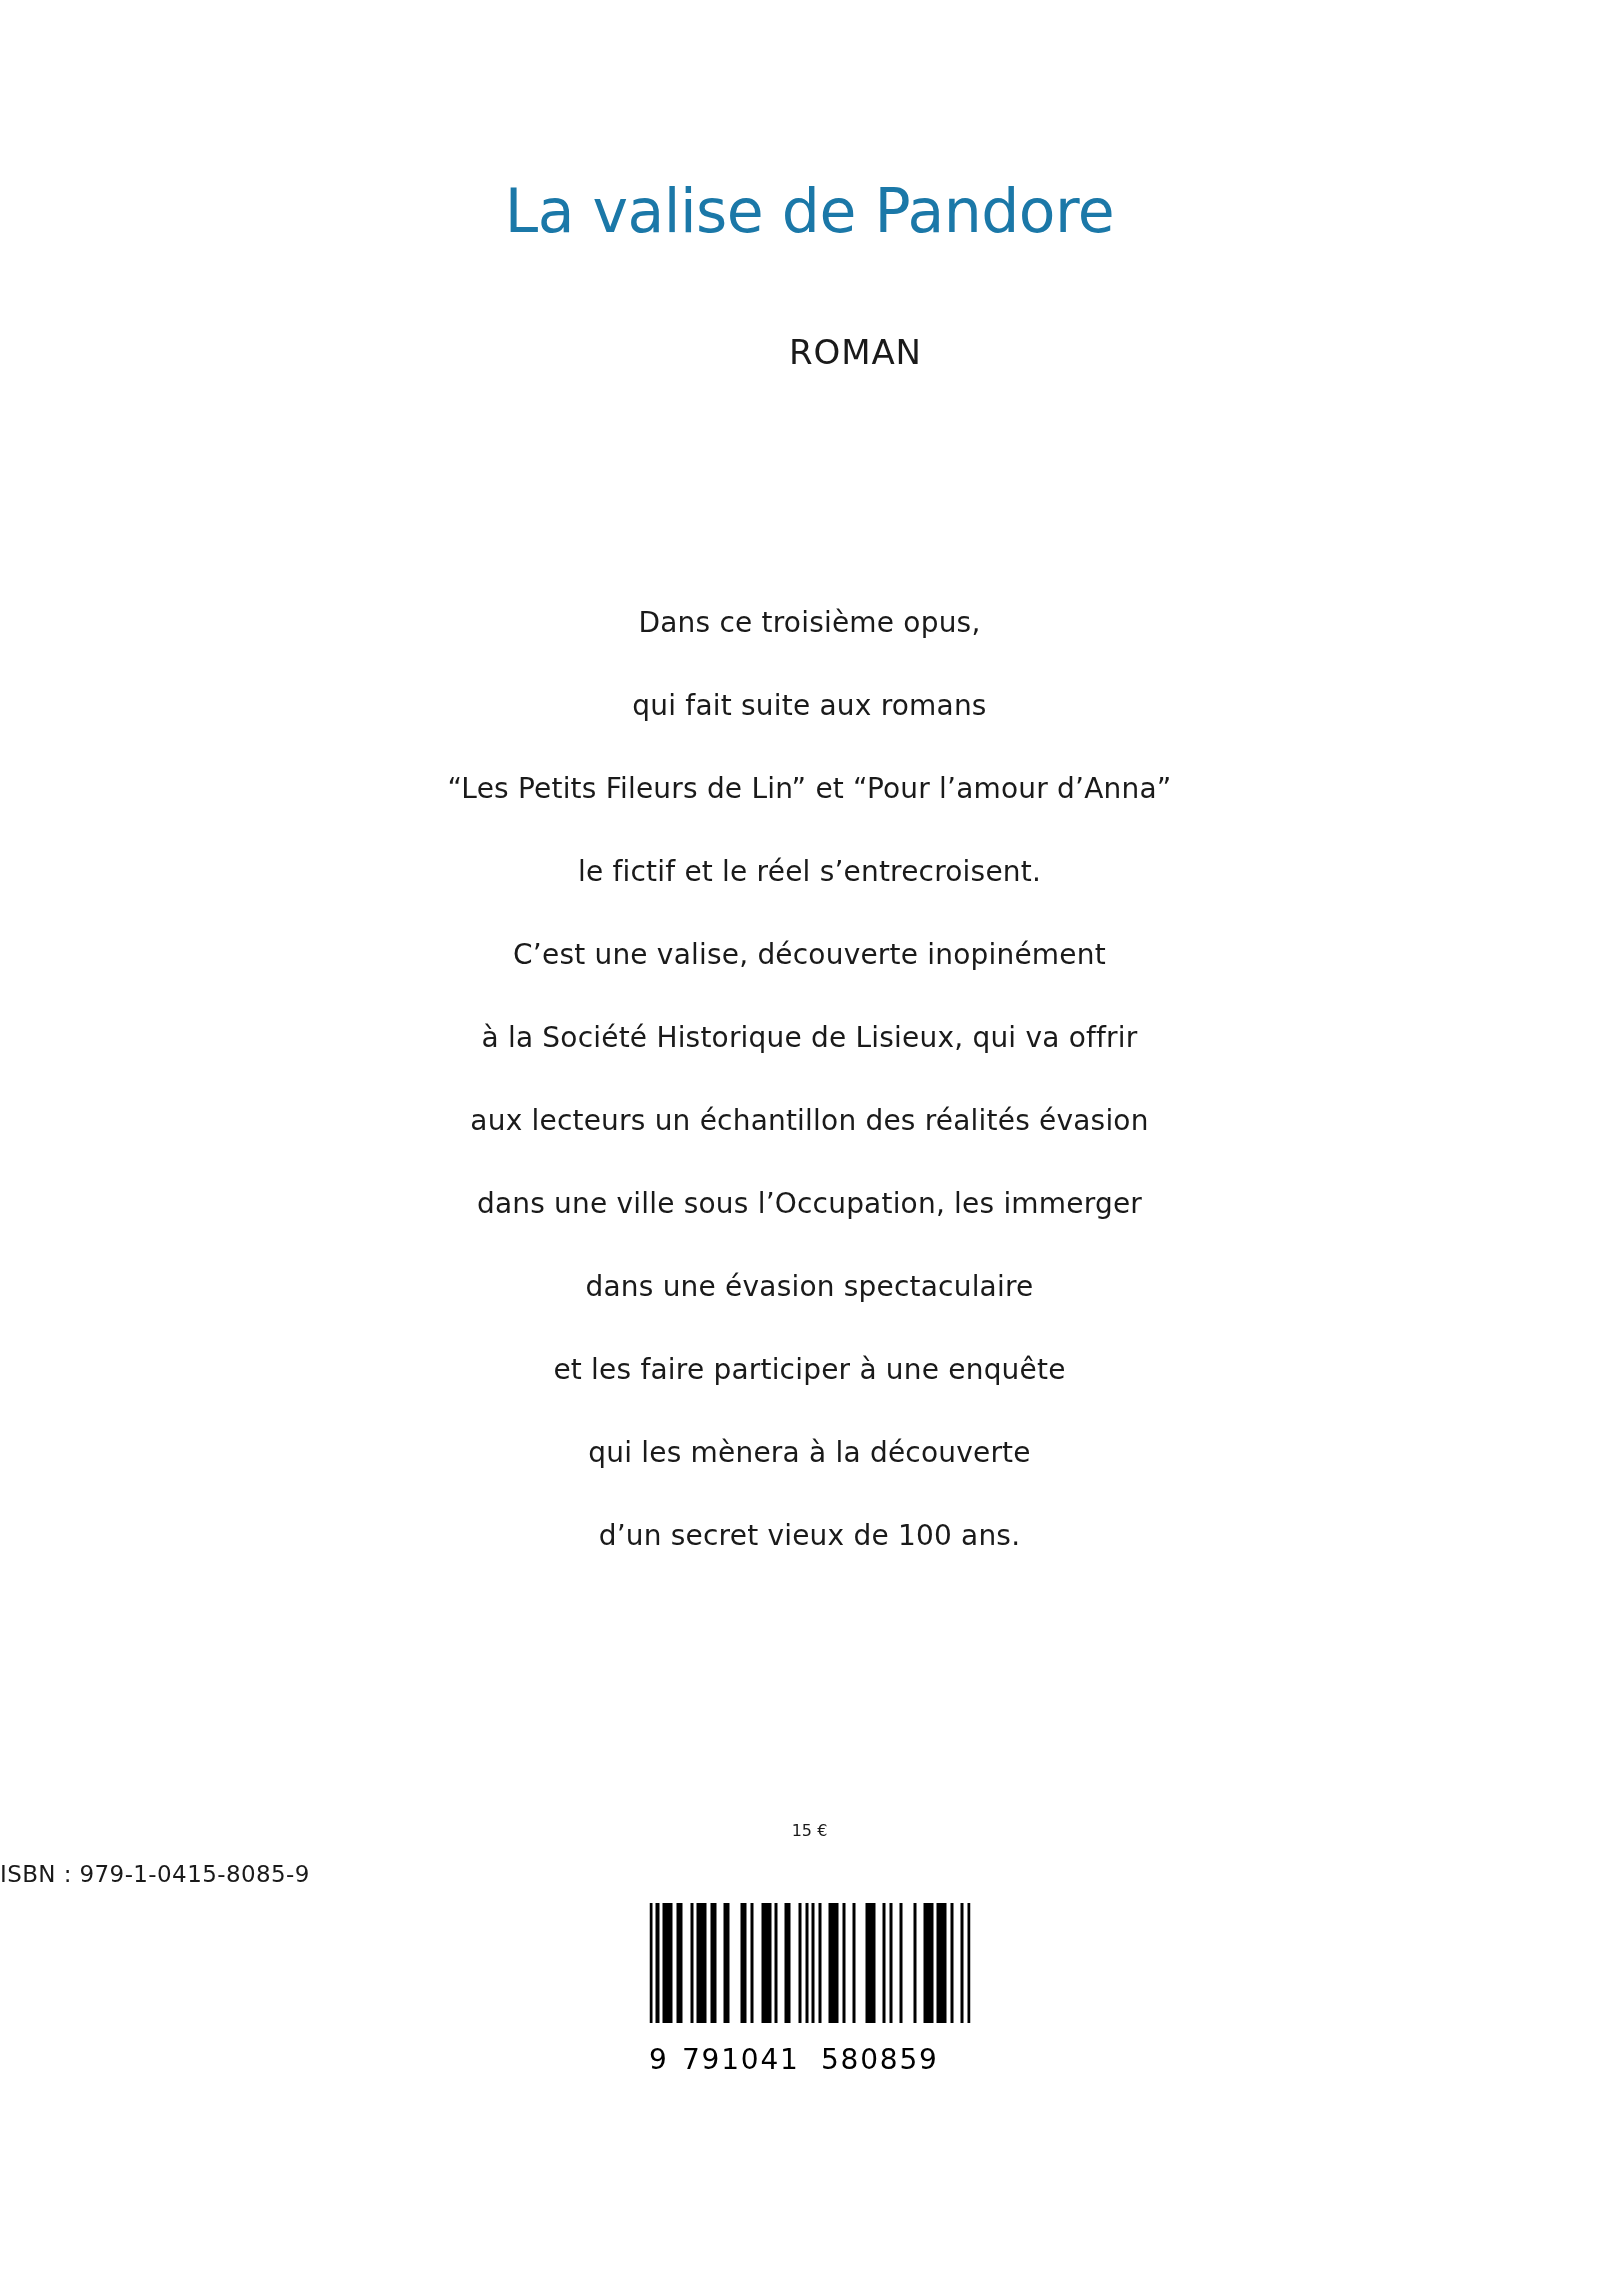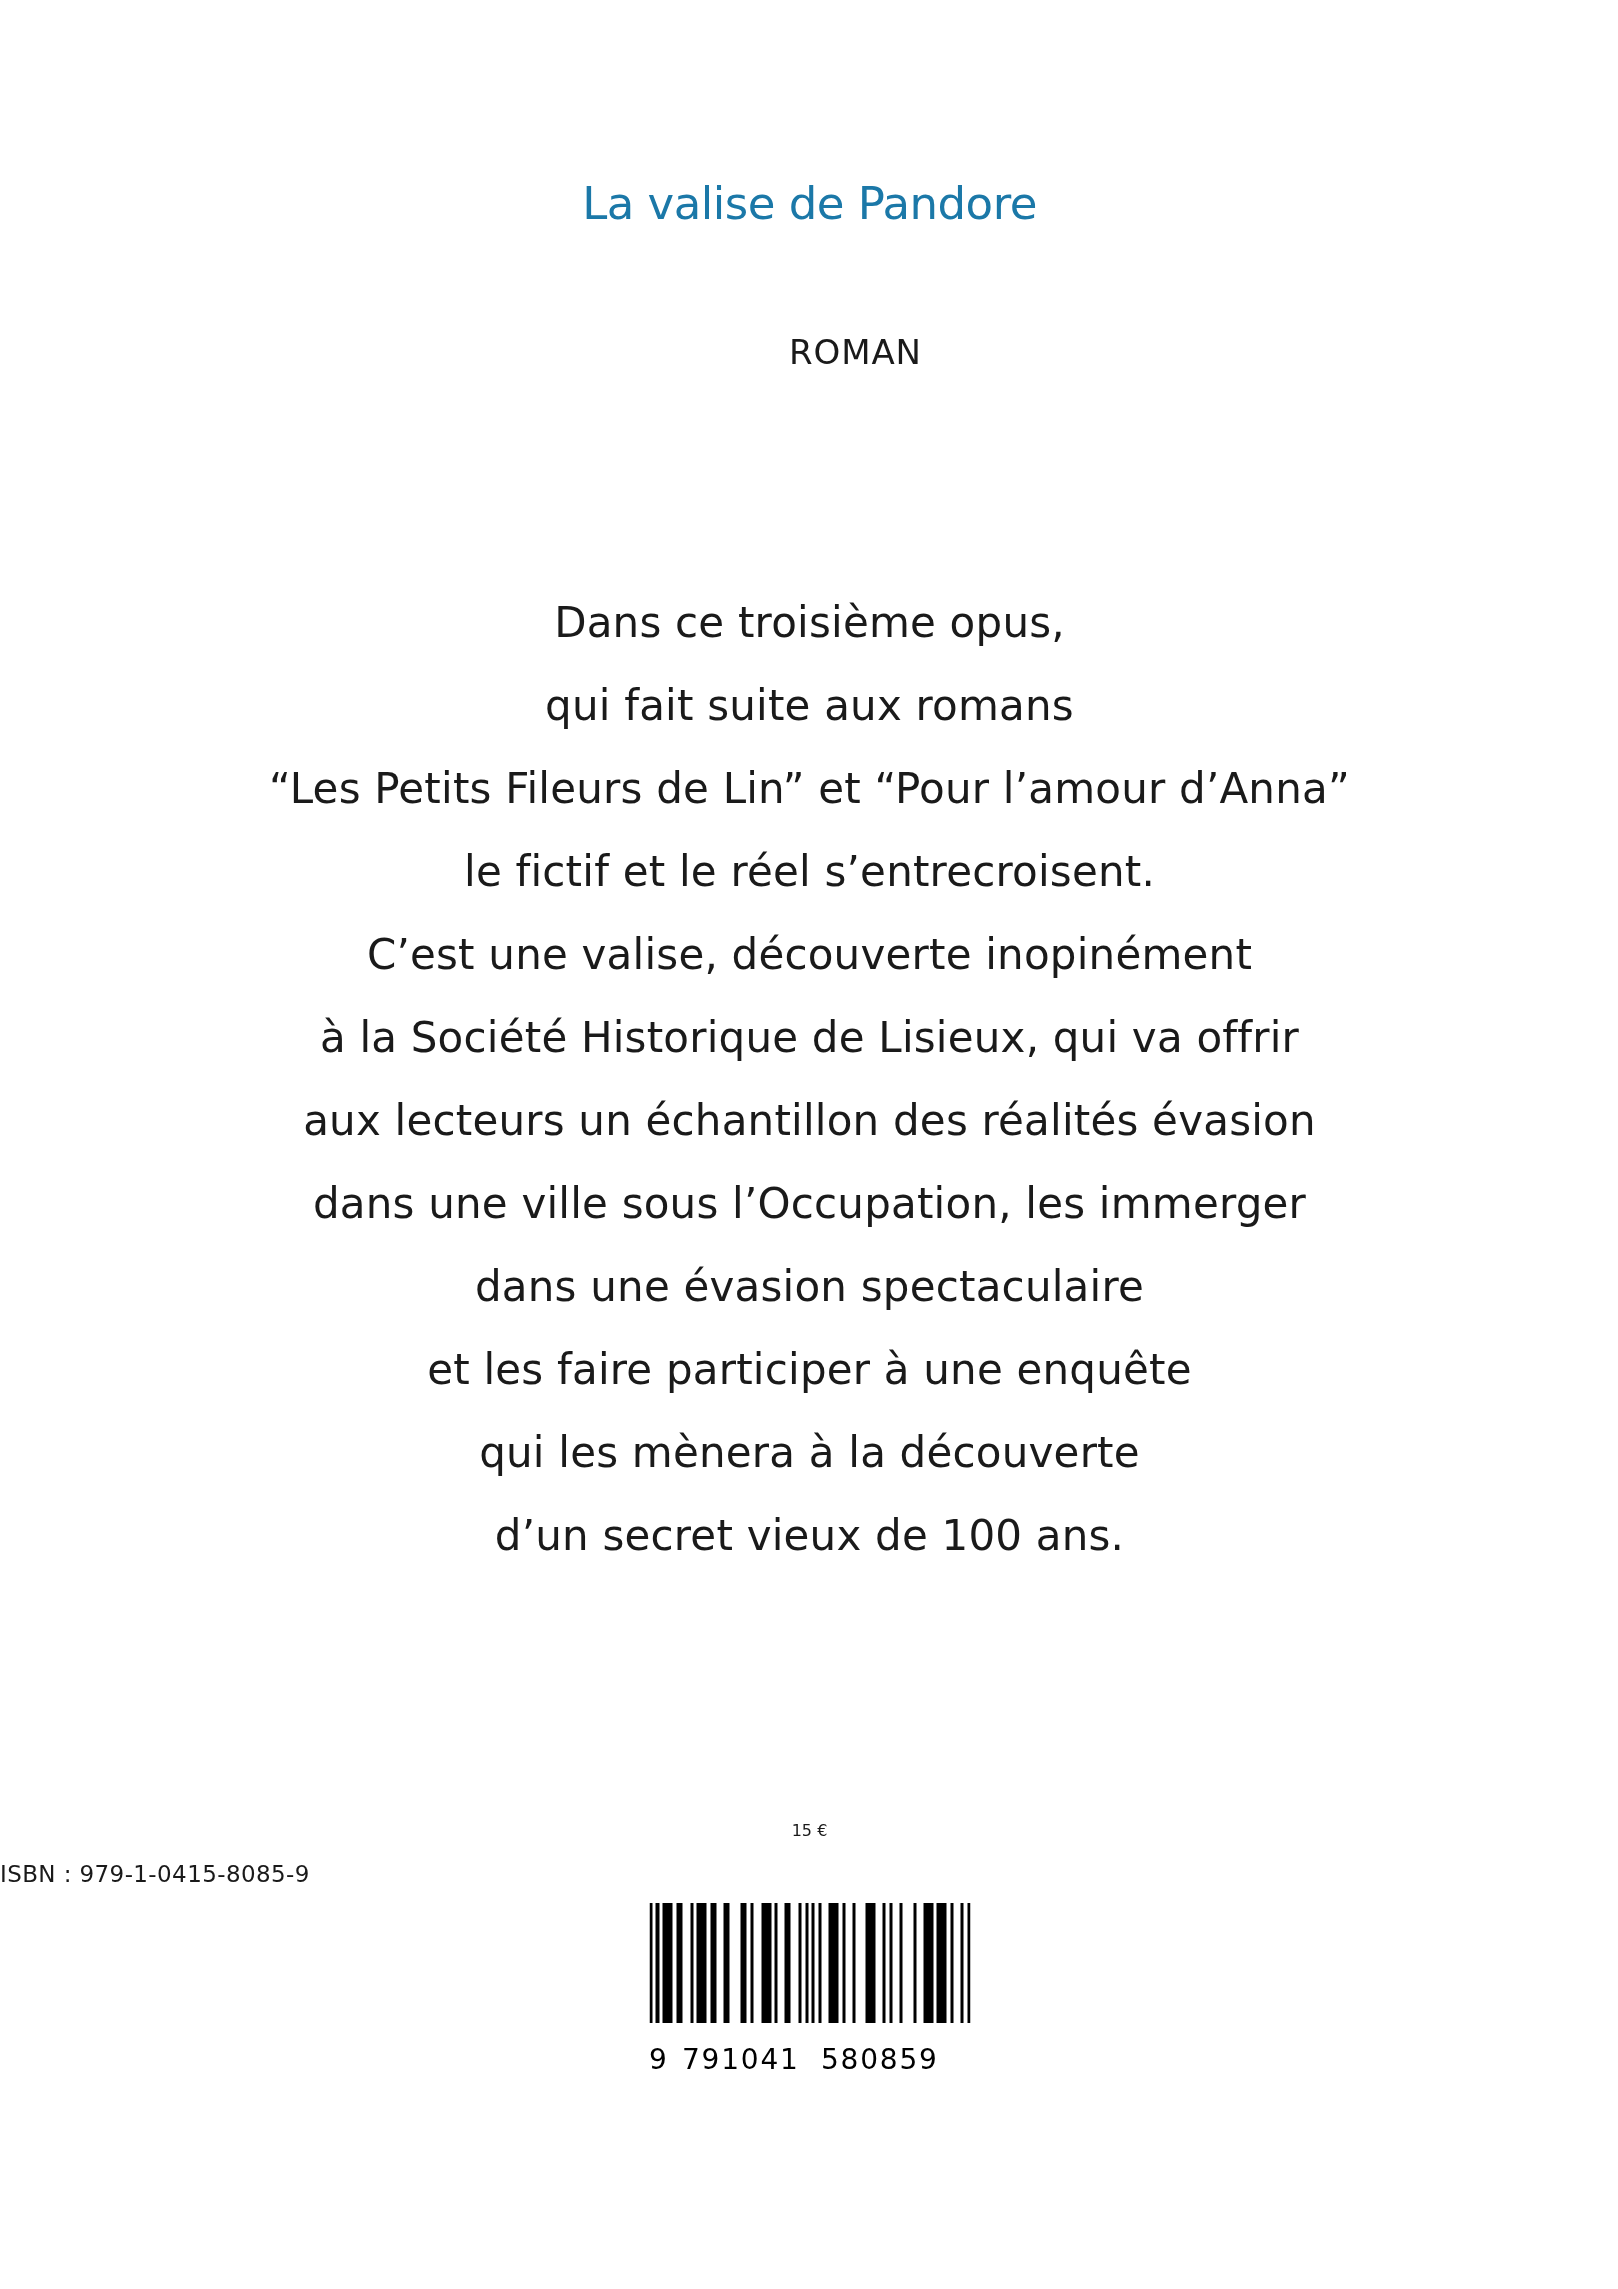--- a/index.html
+++ b/index.html
@@ -21,21 +21,21 @@
     background: #ffffff;
     box-sizing: border-box;
   }
   .title {
     position: absolute;
     top: 181px;
     left: 0;
     width: 100%;
     text-align: center;
     font-family: "DejaVu Sans", sans-serif;
-    font-size: 45px;
+    font-size: 60px;
     font-weight: normal;
     letter-spacing: -0.5px;
     color: #1b78a8;
     line-height: 1;
   }
   .subtitle {
     position: absolute;
     top: 332px;
     left: 0;
     width: 100%;
@@ -45,21 +45,21 @@
     color: #1a1a1a;
     margin-left: 46px;
   }
   .blurb {
     position: absolute;
     top: 581px;
     left: 0;
     width: 100%;
     text-align: center;
     color: #1a1a1a;
-    font-size: 42px;
+    font-size: 28px;
     line-height: 83px;
     letter-spacing: 0.2px;
   }
   .blurb .line {
     display: block;
     white-space: nowrap;
   }
   .price {
     position: absolute;
     top: 1821px;

